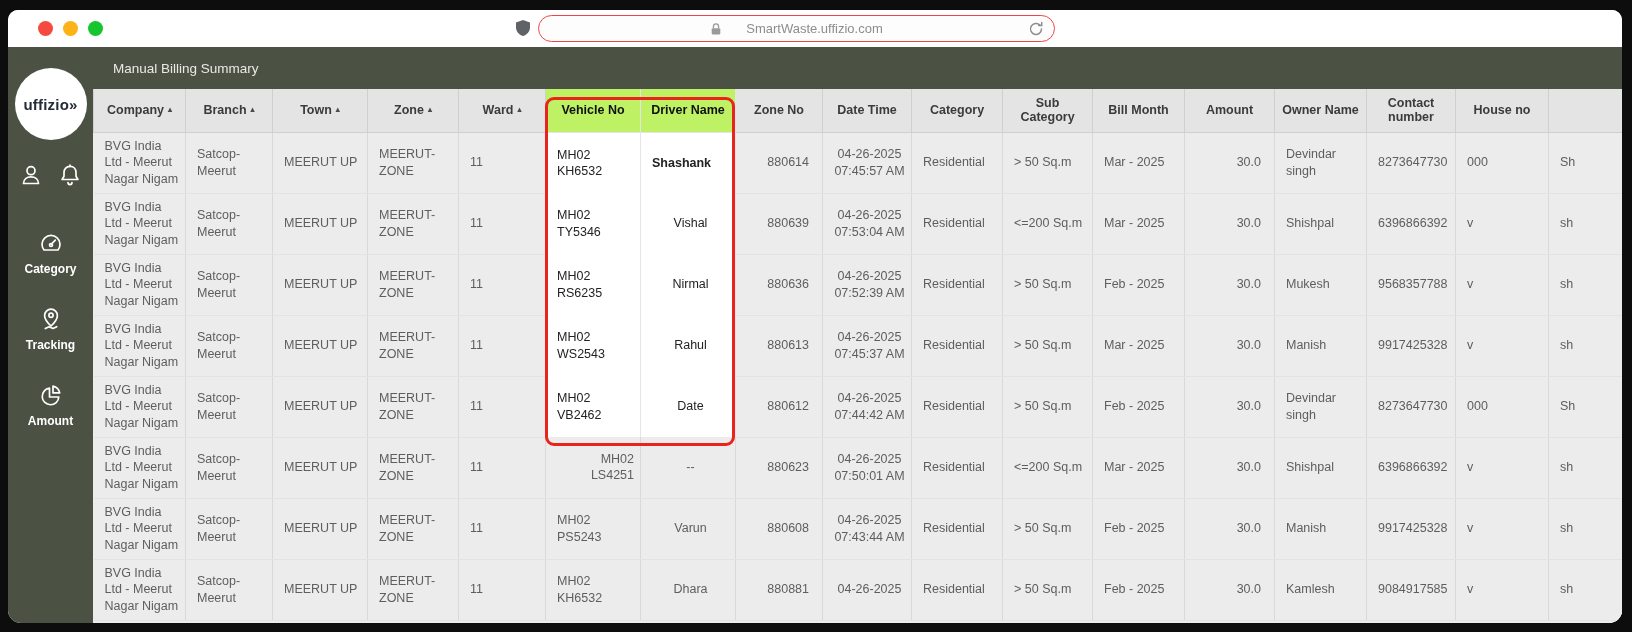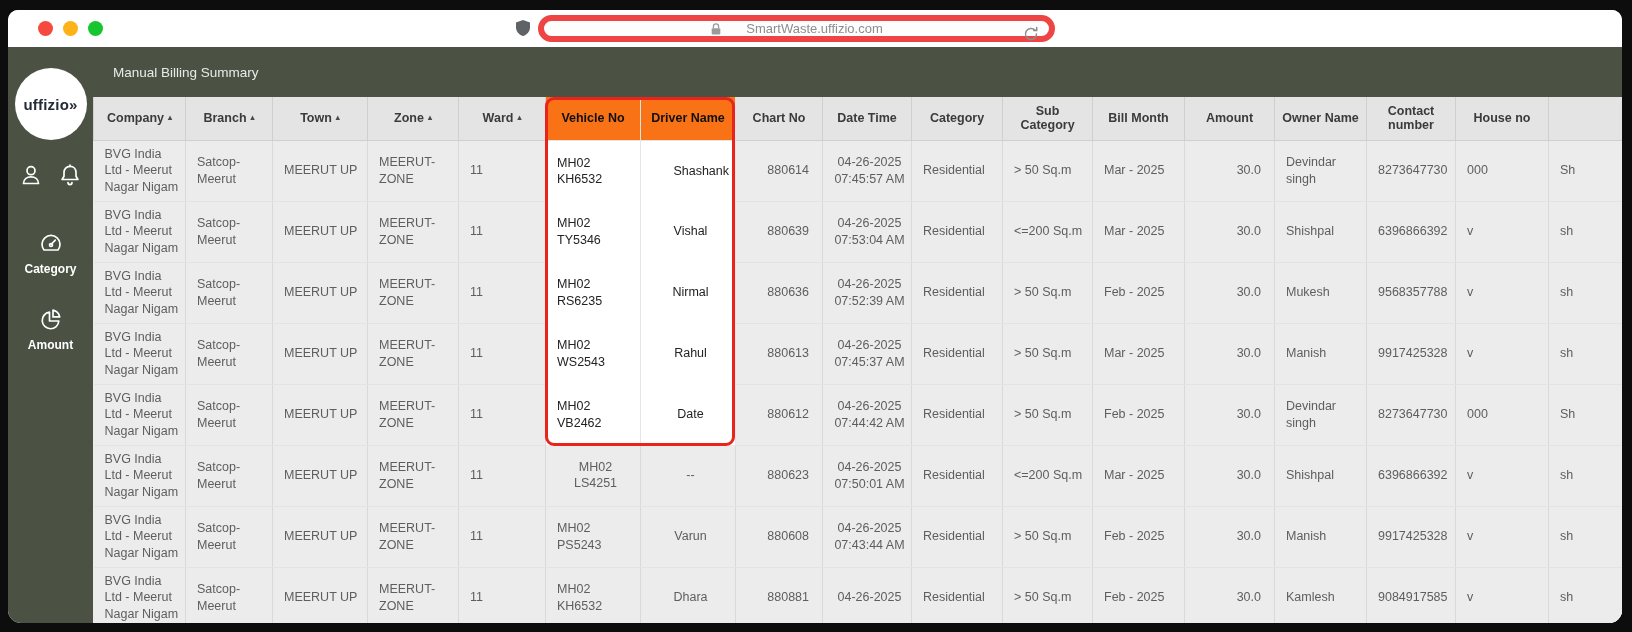--- a/index.html
+++ b/index.html
@@ -7,53 +7,53 @@
   body{background:#0d0d0d;font-family:"Liberation Sans",sans-serif;position:relative}
 
   .window{position:absolute;left:8px;top:10px;width:1614px;height:613px;background:#fff;
           border-radius:10px 10px 13px 13px;overflow:hidden;display:flex;flex-direction:column}
 
   
   .chrome{height:37px;background:#fff;position:relative;flex-shrink:0}
   .lights{position:absolute;left:30px;top:11px;display:flex;gap:10px}
   .light{width:15px;height:15px;border-radius:50%;cursor:pointer}
   .shield{position:absolute;left:505px;top:8px;width:20px;height:20px}
-  .urlbar{position:absolute;left:530px;top:5px;width:517px;height:27px;border:6px solid #ef4444;
+  .urlbar{position:absolute;left:530px;top:5px;width:517px;height:27px;border:1px solid #ef4444;
           border-radius:14px;background:#fdfdfd;display:flex;align-items:center;justify-content:center;
           gap:24px;color:#8d8d8d;font-size:13px}
   .reload{position:absolute;right:9px;top:4px;width:18px;height:18px;color:#8d8d8d}
 
   
   .content{flex:1;display:flex;min-height:0}
   .sidebar{width:85px;background:#4b5244;flex-shrink:0;display:flex;flex-direction:column;align-items:center}
   .logo{width:72px;height:72px;border-radius:50%;background:#fff;color:#252c38;margin-top:21px;
         display:flex;align-items:center;justify-content:center;font-weight:bold;font-size:15px;letter-spacing:.2px;
         filter:blur(.3px)}
   .top-icons{display:flex;gap:13px;margin-top:22px}
   .top-icons .sb-icon{width:26px;height:26px;cursor:pointer}
   .nav{margin-top:27px;width:100%;display:flex;flex-direction:column}
   .nav-item{width:100%;height:76px;display:flex;flex-direction:column;align-items:center;padding-top:15px;cursor:pointer}
   .nav-item.active{background:#78a62a}
   .nav-icon{width:26px;height:26px;display:block}
   .nav-label{margin-top:6px;font-size:12px;font-weight:bold;color:#fff;filter:blur(.3px)}
   svg{display:block}
 
   .main{flex:1;position:relative;overflow:hidden;background:#ececec}
-  .titlebar{height:50px;background:#4b5244;display:flex;align-items:center;padding-left:20px}
+  .titlebar{height:42px;background:#4b5244;display:flex;align-items:center;padding-left:20px}
   .titlebar span{color:#e9e9e6;font-size:13.5px;filter:blur(.3px)}
 
   
   table{border-collapse:collapse;table-layout:fixed;width:1531px;background:#ececec}
   thead th{height:43px;background:#e4e4e4;border:1px solid #cfcfcf;border-top:none;
            font-size:12.5px;color:#3b3b3b;padding:2px 5px;font-weight:bold;text-align:center}
   tbody td{height:61px;background:#ececec;border-right:1px solid #d9d9d9;border-bottom:1px solid #e3e3e3;
            font-size:12.5px;color:#5e5e5e;padding:2px 6px 2px 11px;line-height:1.3;
            vertical-align:middle;white-space:pre-line;overflow:hidden}
   th.dim,td.dim{filter:blur(.45px)}
-  th.hl{background:#f97316;color:#101010;filter:none;border-color:#e4e4e4}
+  th.hl{background:#bef264;color:#101010;filter:none;border-color:#e4e4e4}
   td.hl{background:#fff;color:#232323;filter:none;border-right-color:#e6e6e6;border-bottom:none}
   .sort-arrow{font-size:8px;margin-left:4px;vertical-align:2px;color:#4a4a4a}
 
   .red-box{position:absolute;left:452px;top:50px;width:190px;height:349px;border:3px solid #e8241d;
            border-radius:9px;pointer-events:none}
 </style>
 </head>
 <body>
 
 <div class="window">
@@ -121,20 +121,32 @@
                   <circle cx="13" cy="15" r="1.5"></circle>
                 </g>
               </svg>
             </span>
             <span class="nav-label">Category</span>
           </div>
           <div class="nav-item">
             <span class="nav-icon">
               <svg viewBox="0 0 26 26" width="26" height="26">
                 <g fill="none" stroke="#fff" stroke-width="1.7" stroke-linecap="round" stroke-linejoin="round">
+                  <path d="M13 3.2c3.6 0 6.4 2.8 6.4 6.2 0 4.5-6.4 10.6-6.4 10.6S6.6 13.9 6.6 9.4c0-3.4 2.8-6.2 6.4-6.2z"></path>
+                  <circle cx="13" cy="9.3" r="2.1"></circle>
+                  <path d="M7.3 22.5l3.7-1.8 4 1.8 3.7-1.8"></path>
+                </g>
+              </svg>
+            </span>
+            <span class="nav-label">Tracking</span>
+          </div>
+          <div class="nav-item">
+            <span class="nav-icon">
+              <svg viewBox="0 0 26 26" width="26" height="26">
+                <g fill="none" stroke="#fff" stroke-width="1.7" stroke-linecap="round" stroke-linejoin="round">
                   <path d="M11.5 6.2A8.3 8.3 0 1 0 20.8 15h-9.3z"></path>
                   <path d="M15 4.2c3.4.8 5.9 3.3 6.7 6.7H15z"></path>
                 </g>
               </svg>
             </span>
             <span class="nav-label">Amount</span>
           </div>
         </nav>
     </aside>
 
@@ -164,41 +176,41 @@
           </colgroup>
         <thead>
             <tr>
               <th class="dim">Company<span class="sort-arrow">▴</span></th>
               <th class="dim">Branch<span class="sort-arrow">▴</span></th>
               <th class="dim">Town<span class="sort-arrow">▴</span></th>
               <th class="dim">Zone<span class="sort-arrow">▴</span></th>
               <th class="dim">Ward<span class="sort-arrow">▴</span></th>
               <th class="hl">Vehicle No</th>
               <th class="hl">Driver Name</th>
-              <th class="dim">Chart No</th>
+              <th class="dim">Zone No</th>
               <th class="dim">Date Time</th>
               <th class="dim">Category</th>
               <th class="dim">Sub Category</th>
               <th class="dim">Bill Month</th>
               <th class="dim">Amount</th>
               <th class="dim">Owner Name</th>
               <th class="dim">Contact number</th>
               <th class="dim">House no</th>
               <th class="dim"></th>
             </tr>
           </thead>
         <tbody>
             <tr>
               <td class="dim" style="text-align: left;">BVG India Ltd - Meerut Nagar Nigam</td>
               <td class="dim" style="text-align: left;">Satcop-Meerut</td>
               <td class="dim" style="text-align: left;">MEERUT UP</td>
               <td class="dim" style="text-align: left;">MEERUT-ZONE</td>
               <td class="dim" style="text-align: left;">11</td>
               <td class="hl" style="text-align: left;">MH02 KH6532</td>
-              <td class="hl" style="text-align: right;">Shashank</td>
+              <td class="hl" style="text-align: left; font-weight: bold;">Shashank</td>
               <td class="dim" style="text-align: right; padding-right: 13px;">880614</td>
               <td class="dim" style="text-align: center;">04-26-2025
 07:45:57 AM</td>
               <td class="dim" style="text-align: left;">Residential</td>
               <td class="dim" style="text-align: left;">&gt; 50 Sq.m</td>
               <td class="dim" style="text-align: left;">Mar - 2025</td>
               <td class="dim" style="text-align: right; padding-right: 13px;">30.0</td>
               <td class="dim" style="text-align: left;">Devindar singh</td>
               <td class="dim" style="text-align: left;">8273647730</td>
               <td class="dim" style="text-align: left;">000</td>
@@ -283,21 +295,21 @@
               <td class="dim" style="text-align: left;">8273647730</td>
               <td class="dim" style="text-align: left;">000</td>
               <td class="dim" style="text-align: left;">Sh</td>
             </tr>
             <tr>
               <td class="dim" style="text-align: left;">BVG India Ltd - Meerut Nagar Nigam</td>
               <td class="dim" style="text-align: left;">Satcop-Meerut</td>
               <td class="dim" style="text-align: left;">MEERUT UP</td>
               <td class="dim" style="text-align: left;">MEERUT-ZONE</td>
               <td class="dim" style="text-align: left;">11</td>
-              <td class="dim" style="text-align: center;">MH02 LS4251</td>
+              <td class="dim" style="text-align: right;">MH02 LS4251</td>
               <td class="dim" style="text-align: center;">--</td>
               <td class="dim" style="text-align: right; padding-right: 13px;">880623</td>
               <td class="dim" style="text-align: center;">04-26-2025
 07:50:01 AM</td>
               <td class="dim" style="text-align: left;">Residential</td>
               <td class="dim" style="text-align: left;">&lt;=200 Sq.m</td>
               <td class="dim" style="text-align: left;">Mar - 2025</td>
               <td class="dim" style="text-align: right; padding-right: 13px;">30.0</td>
               <td class="dim" style="text-align: left;">Shishpal</td>
               <td class="dim" style="text-align: left;">6396866392</td>

